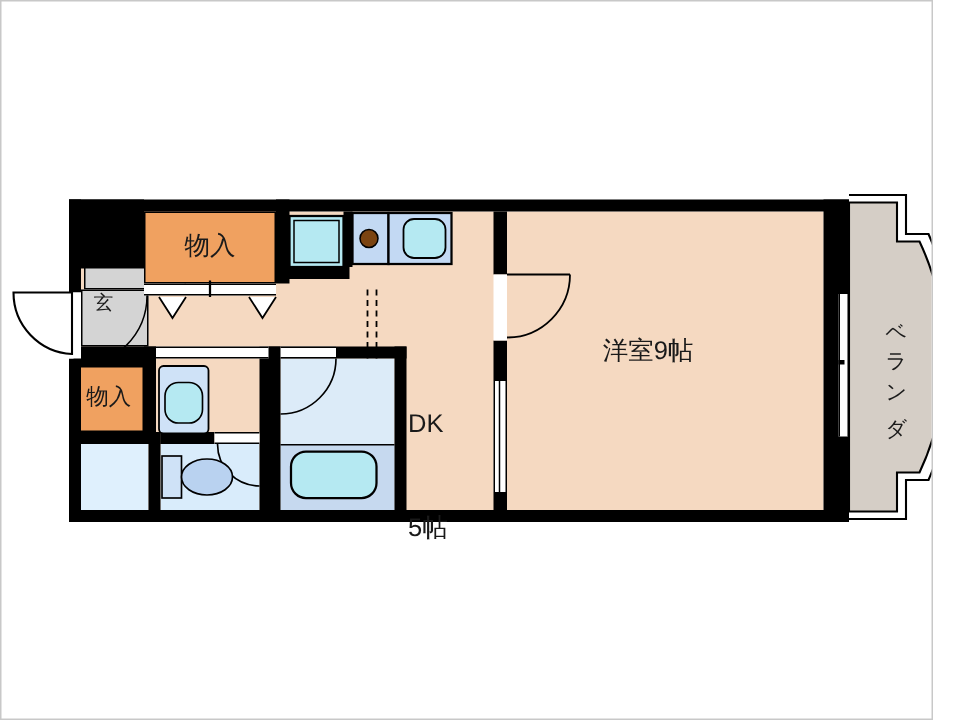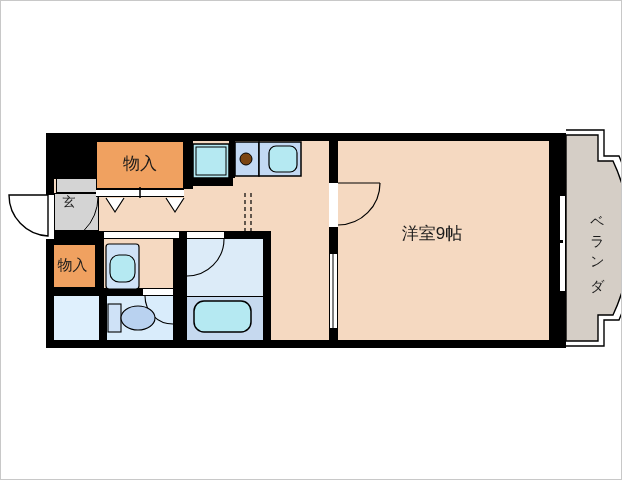--- a/index.html
+++ b/index.html
@@ -101,16 +101,20 @@
 
     <rect x="107" y="303" width="13" height="28" style="fill:var(--fixture_blue,#cfe2f7);stroke:#000;stroke-width:1.1;"></rect>
     <ellipse cx="137" cy="317" rx="17" ry="12" style="fill:var(--toilet_bowl,#b9d2f0);stroke:#000;stroke-width:1.1;"></ellipse>
 
     <rect x="193" y="300" width="57" height="31" rx="10" style="fill:var(--fixture_cyan,#b5e9f2);stroke:#000;stroke-width:1.5;"></rect>
   </svg>
 
   <div class="lbl" style="left:95px;top:152px;width:88px;font-size:17px;">物入</div>
   <div class="lbl" style="left:48px;top:255px;width:47px;font-size:15px;">物入</div>
   <div class="lbl" style="left:58px;top:193px;width:20px;font-size:13px;">玄</div>
+  <div class="lbl" style="left:271px;top:224px;width:60px;text-align:left;font-size:17px;line-height:23px;">
+    <div>DK</div>
+    <div>5帖</div>
+  </div>
   <div class="lbl" style="left:341px;top:222px;width:180px;font-size:17px;">洋室9帖</div>
   <div class="lbl vert" style="left:583px;top:194px;width:22px;height:104px;font-size:14px;">ベランダ</div>
 
 </div>
 
 </body></html>

